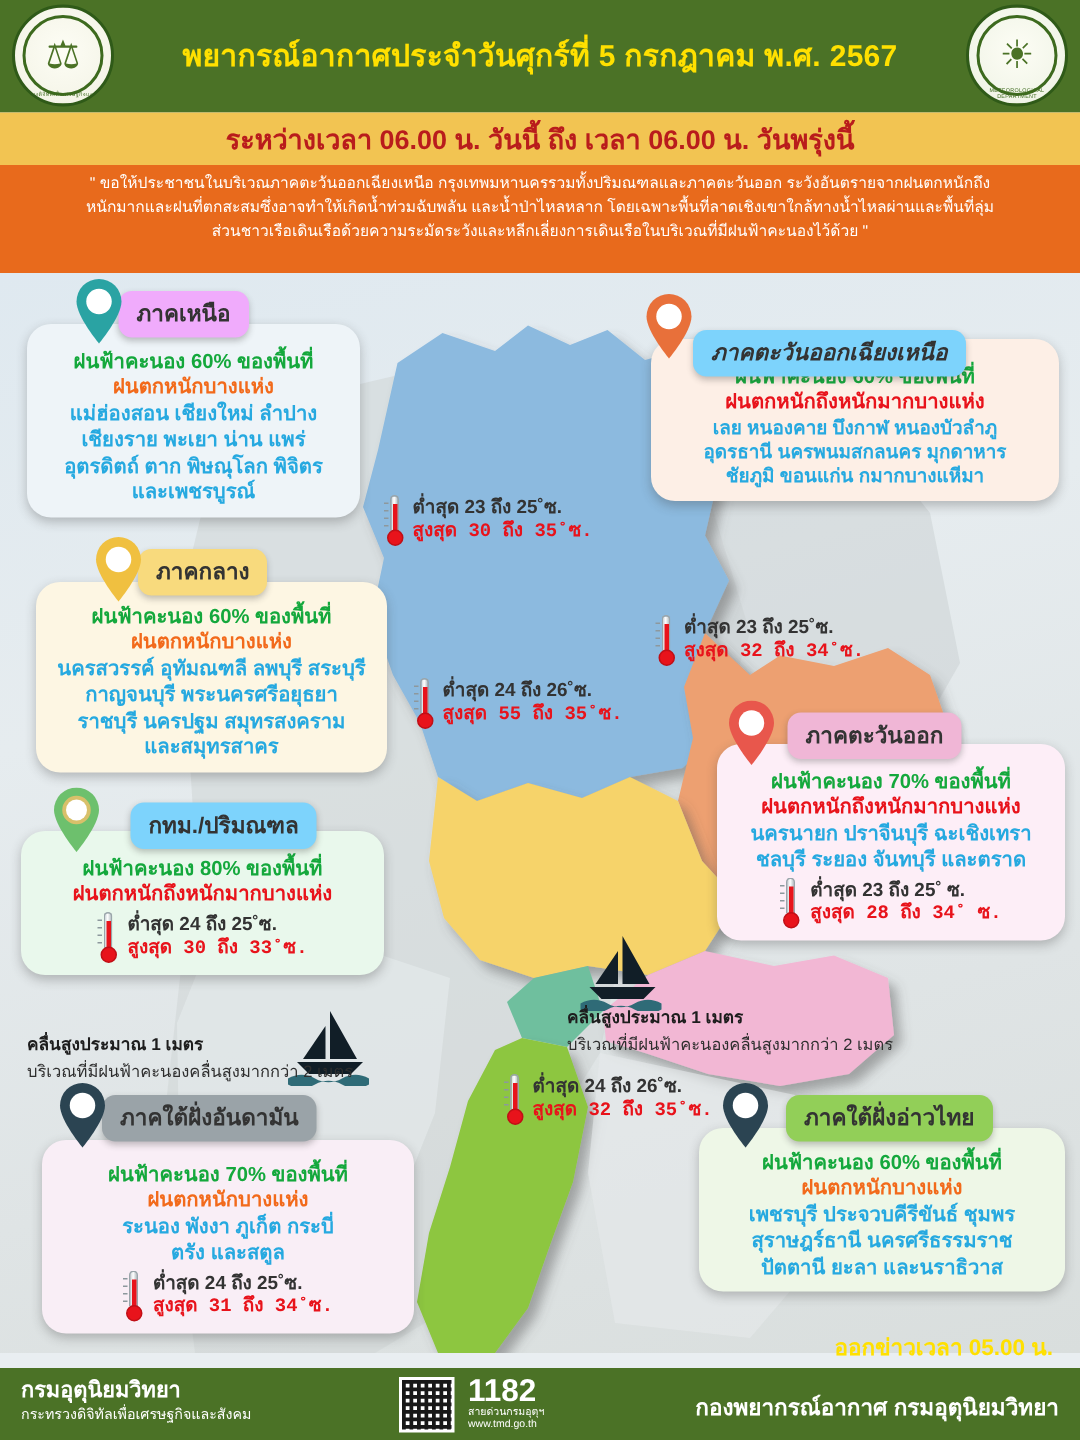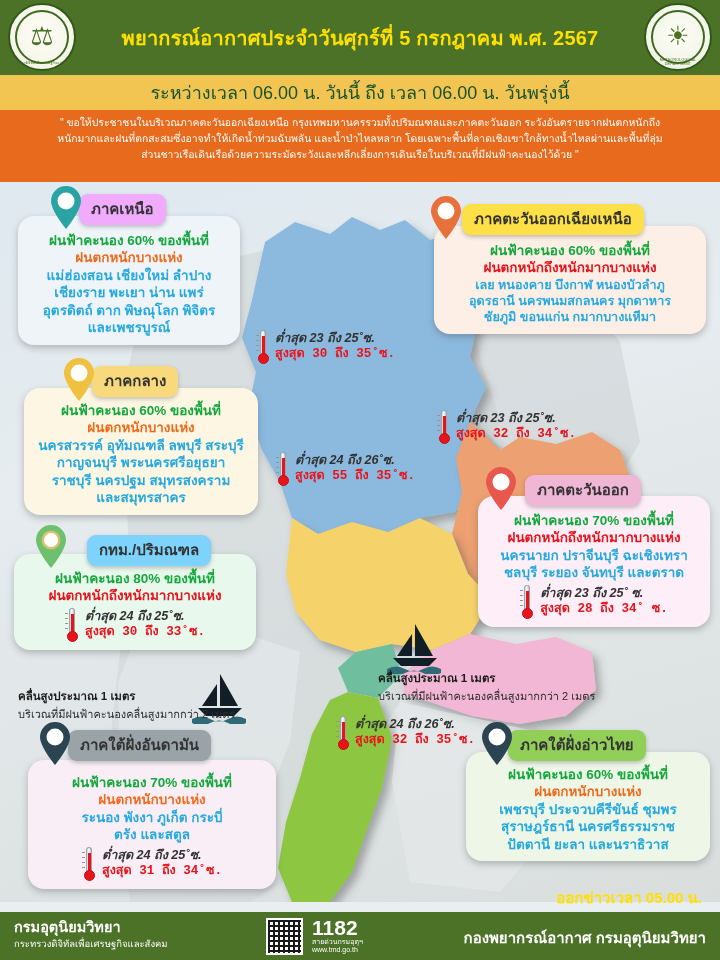--- a/index.html
+++ b/index.html
@@ -82,23 +82,23 @@
 
   
   .time-bar {
     position: absolute;
     left: 0; top: 75px;
     width: 720px; height: 35px;
     background: #f2c452;
     display: flex; align-items: center; justify-content: center;
   }
   .time-text {
-    color: #14532d;
+    color: #b91c1c;
     font-size: 18px;
-    font-weight: normal;
+    font-weight: bold;
   }
 
   
   .warn-bar {
     position: absolute;
     left: 0; top: 110px;
     width: 720px; height: 72px;
     background: #e86a1c;
     padding: 5px 8px 4px 8px;
   }
@@ -145,21 +145,21 @@
   }
   .line-green   { color: #14a83c; font-weight: bold; font-size: 13.5px; line-height: 1.28; }
   .line-orange  { color: #f26a1b; font-weight: bold; font-size: 13.5px; line-height: 1.28; }
   .line-red     { color: #e8131b; font-weight: bold; font-size: 13.5px; line-height: 1.28; }
   .line-blue    { color: #26a9e0; font-weight: bold; font-size: 13.5px; line-height: 1.30; }
   .temp-row {
     display: flex; align-items: center; justify-content: center;
     gap: 6px; margin-top: 3px;
   }
   .temp-txt { text-align: left; }
-  .t-min { color: #333333; font-weight: bold; font-size: 12.6px; line-height: 1.25; font-style: italic; }
+  .t-min { color: #333333; font-weight: bold; font-size: 12.6px; line-height: 1.25; }
   .t-max { color: #e8131b; font-weight: bold; font-size: 12.6px; line-height: 1.25; font-family: Liberation Mono, monospace; }
 
   
   .thermo { position: relative; width: 14px; height: 34px; flex: 0 0 14px; }
   .thermo .stem {
     position: absolute; left: 4px; top: 0;
     width: 6px; height: 24px; border-radius: 3px 3px 0 0;
     background: linear-gradient(90deg,#cfd6d9,#ffffff 45%,#b9c2c6);
     border: 1px solid #9aa5aa; border-bottom: none;
   }
@@ -410,21 +410,21 @@
   </div>
 
   <div class="card" style="left:434px; top:226px; width:272px; background:#fdefe6;">
     <div style="height:10px"></div>
     <div class="line-green">ฝนฟ้าคะนอง 60% ของพื้นที่</div>
     <div class="line-red">ฝนตกหนักถึงหนักมากบางแห่ง</div>
     <div class="line-blue" style="font-size:12.6px;">เลย หนองคาย บึงกาฬ หนองบัวลำภู</div>
     <div class="line-blue" style="font-size:12.6px;">อุดรธานี นครพนมสกลนคร มุกดาหาร</div>
     <div class="line-blue" style="font-size:12.6px;">ชัยภูมิ ขอนแก่น กมากบางแหีมา</div>
   </div>
-  <div class="card-head" style="left:462px; top:204px; background:#fde047;">
+  <div class="card-head" style="left:462px; top:220px; background:#7dd3fc;font-style:italic;">
     <span>ภาคตะวันออกเฉียงเหนือ</span>
   </div>
   <div class="pin" style="left:429px; top:196px;">
     <svg width="34" height="44" viewBox="0 0 34 44">
       <path d="M17 43 C17 43 2 25 2 15 A15 15 0 1 1 32 15 C32 25 17 43 17 43 Z" fill="#e8703a"></path>
       <circle cx="17" cy="15" r="8.5" fill="#ffffff"></circle>
     </svg>
   </div>
 
   <div class="card" style="left:24px; top:388px; width:234px; background:#fdf6e3;">
@@ -542,21 +542,21 @@
   </div>
 
   <div class="card" style="left:466px; top:752px; width:244px; background:#eef7e7;">
     <div style="height:8px"></div>
     <div class="line-green">ฝนฟ้าคะนอง 60% ของพื้นที่</div>
     <div class="line-orange">ฝนตกหนักบางแห่ง</div>
     <div class="line-blue">เพชรบุรี ประจวบคีรีขันธ์ ชุมพร</div>
     <div class="line-blue">สุราษฎร์ธานี นครศรีธรรมราช</div>
     <div class="line-blue">ปัตตานี ยะลา และนราธิวาส</div>
   </div>
-  <div class="card-head" style="left:508px; top:730px; background:#92cf58;text-align:center;">
+  <div class="card-head" style="left:524px; top:730px; background:#92cf58;text-align:center;">
     <span>ภาคใต้ฝั่งอ่าวไทย</span>
   </div>
   <div class="pin" style="left:480px; top:722px;">
     <svg width="34" height="44" viewBox="0 0 34 44">
       <path d="M17 43 C17 43 2 25 2 15 A15 15 0 1 1 32 15 C32 25 17 43 17 43 Z" fill="#2b4452"></path>
       <circle cx="17" cy="15" r="8.5" fill="#ffffff"></circle>
     </svg>
   </div>
 
   <div class="release-time">ออกข่าวเวลา 05.00 น.</div>

